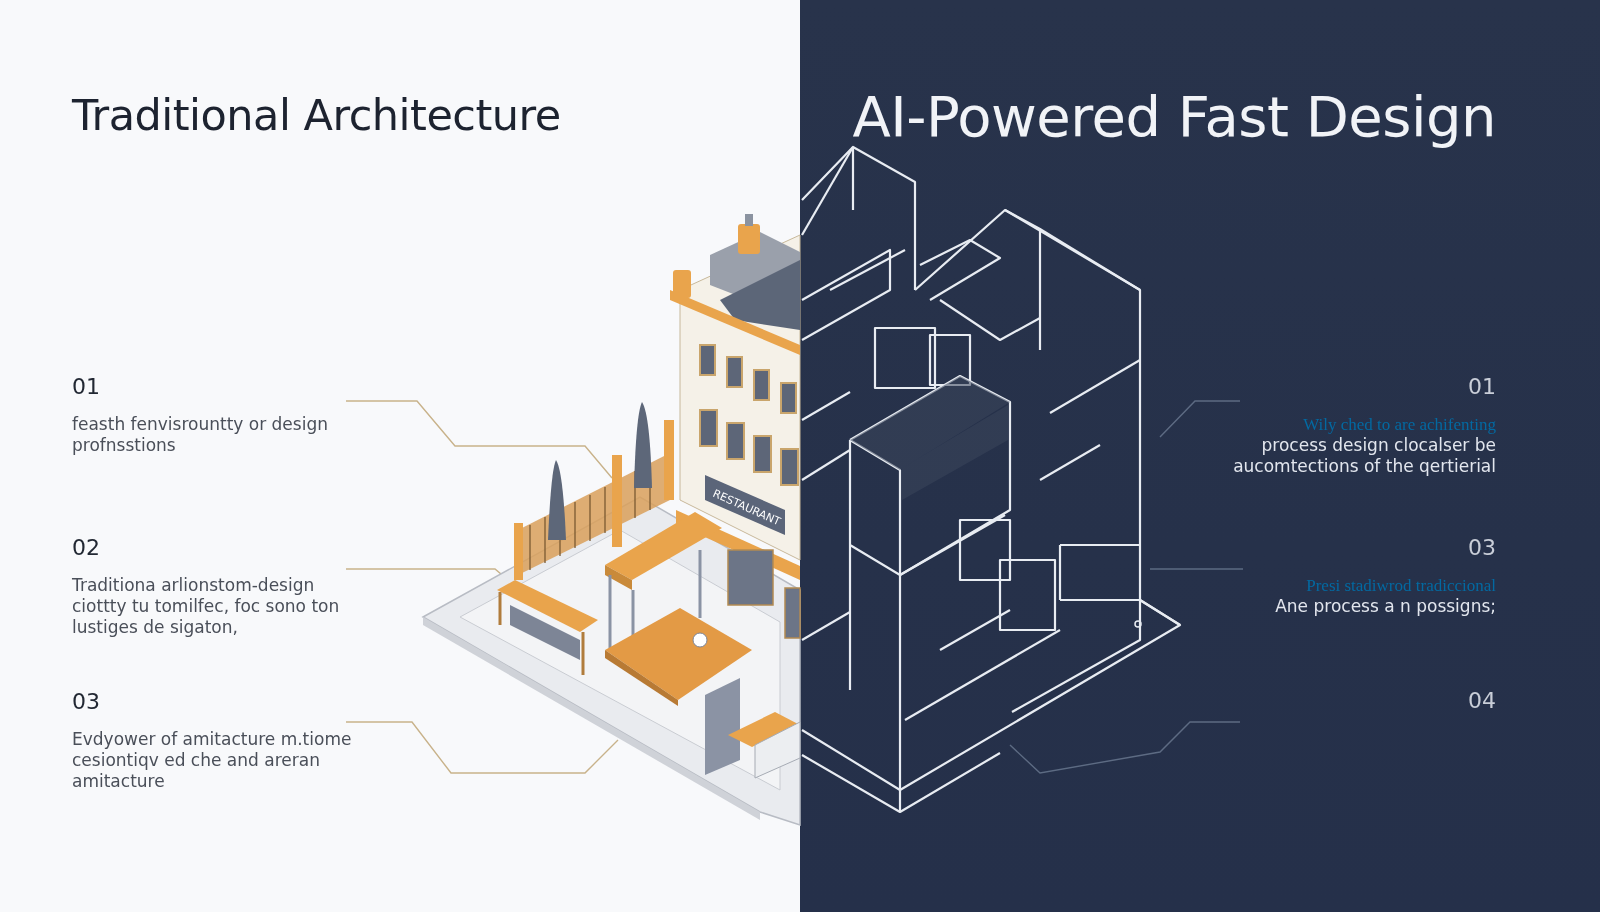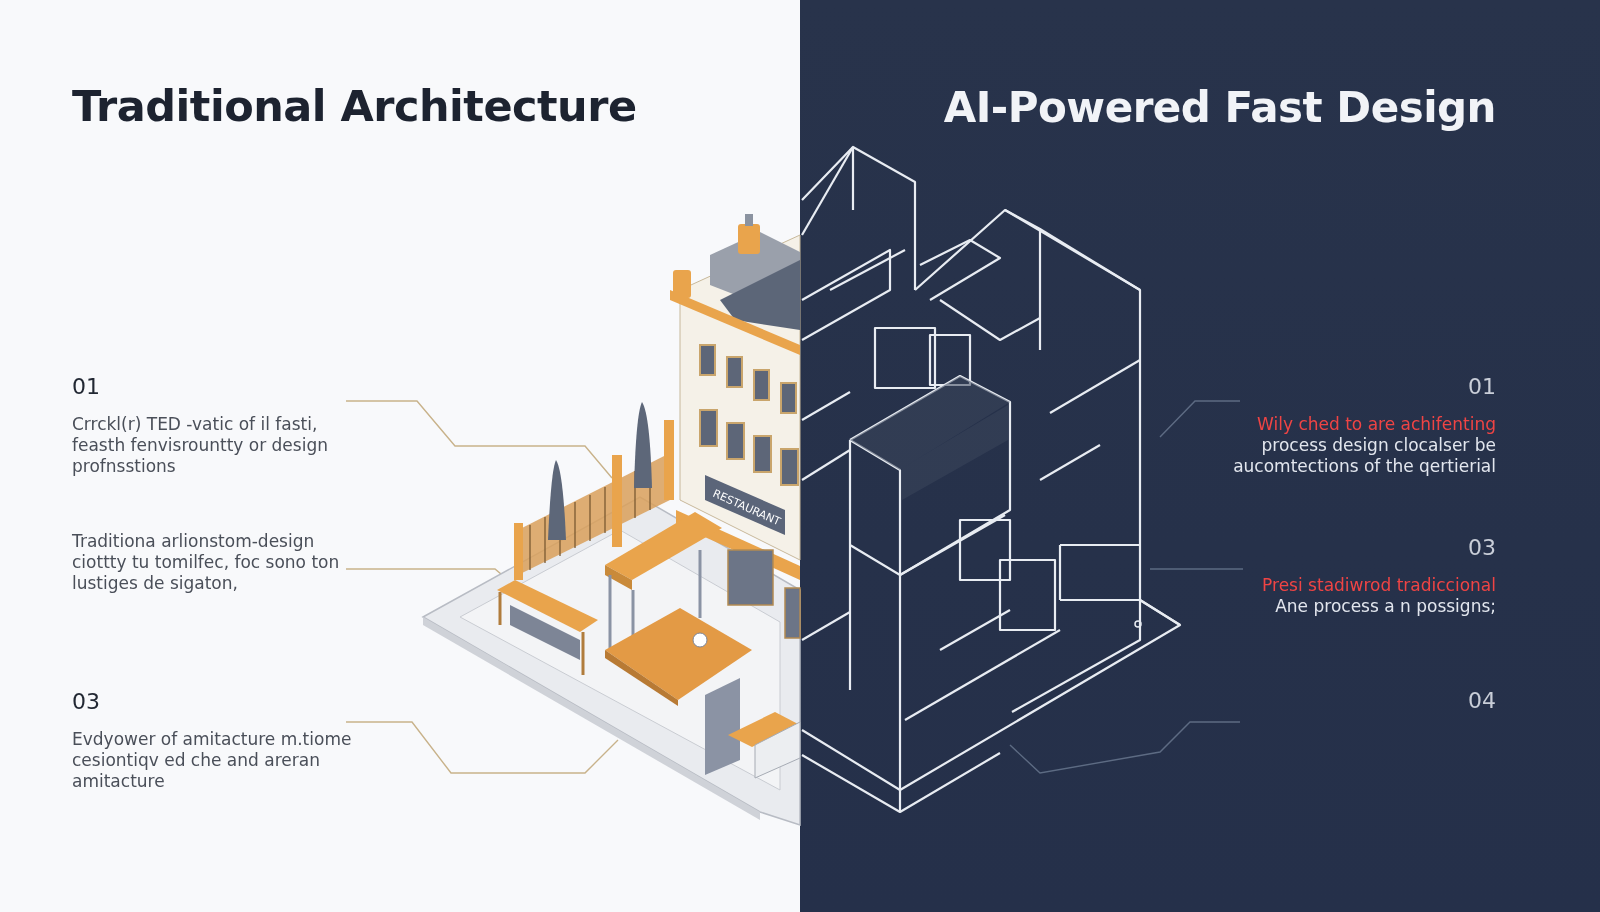--- a/index.html
+++ b/index.html
@@ -3,33 +3,33 @@
   <meta charset="utf-8">
   <style>
     * { margin: 0; padding: 0; box-sizing: border-box; }
     html, body { width: 1600px; height: 912px; overflow: hidden; }
     body { position: relative; font-family: "DejaVu Sans", "Liberation Sans", sans-serif; background: #f7f8fa; }
 
     .left-panel { position: absolute; left: 0; top: 0; width: 800px; height: 912px; background: #f8f9fb; }
     .right-panel { position: absolute; left: 800px; top: 0; width: 800px; height: 912px; background: #27324a;
       background: linear-gradient(180deg, #28334b 0%, #26314a 60%, #25304a 100%); }
 
-    .title { position: absolute; font-weight: 700; letter-spacing: -0.5px; }
+    .title { position: absolute; font-weight: 400; letter-spacing: -0.5px; margin-top: 9px; }
     .title-left { left: 72px; top: 80px; font-size: 43px; line-height: 52px; color: #1d2330; }
-    .title-right { right: 104px; top: 82px; font-size: 42px; line-height: 52px; color: #f1f3f7; text-align: right; }
+    .title-right { right: 104px; top: 82px; font-size: 56px; line-height: 52px; color: #f1f3f7; text-align: right; }
 
     .step { position: absolute; width: 300px; }
     .step .num { font-size: 22px; line-height: 34px; margin-bottom: 10px; font-weight: 400; }
     .step .desc { font-size: 17px; line-height: 21px; }
     .step-left .num { color: #222833; }
     .step-left .desc { color: #4a4f59; }
     .step-right { text-align: right; right: 104px; }
     .step-right .num { color: #c9ced8; }
     .step-right .desc { color: #e2e6ee; }
-    .step-right .desc .hl { color: #ef4444; display: block; }
+    .step-right .desc .hl { color: #0369a1; display: block; font-family: Liberation Serif, serif; }
 
     .art { position: absolute; left: 0; top: 0; width: 1600px; height: 912px; pointer-events: none; }
   </style>
 </head>
 <body>
 
 <div class="left-panel"></div>
 <div class="right-panel"></div>
 
 <svg class="art" viewBox="0 0 1600 912" xmlns="http://www.w3.org/2000/svg">
@@ -178,26 +178,26 @@
 
 <div class="title title-left">
   <div>Traditional Architecture</div>
 </div>
 
 <div class="title title-right">AI-Powered Fast Design</div>
 
 <div class="step step-left" style="left:72px; top:370px;">
   <div class="num">01</div>
   <div class="desc">
-    <div>Crrckl(r) TED -vatic of il fasti,</div>
     <div>feasth fenvisrountty or design</div>
     <div>profnsstions</div>
   </div>
 </div>
 <div class="step step-left" style="left:72px; top:531px;">
+  <div class="num">02</div>
   <div class="desc">
     <div>Traditiona arlionstom-design</div>
     <div>ciottty tu tomilfec, foc sono ton</div>
     <div>lustiges de sigaton,</div>
   </div>
 </div>
 <div class="step step-left" style="left:72px; top:685px;">
   <div class="num">03</div>
   <div class="desc">
     <div>Evdyower of amitacture m.tiome</div>

